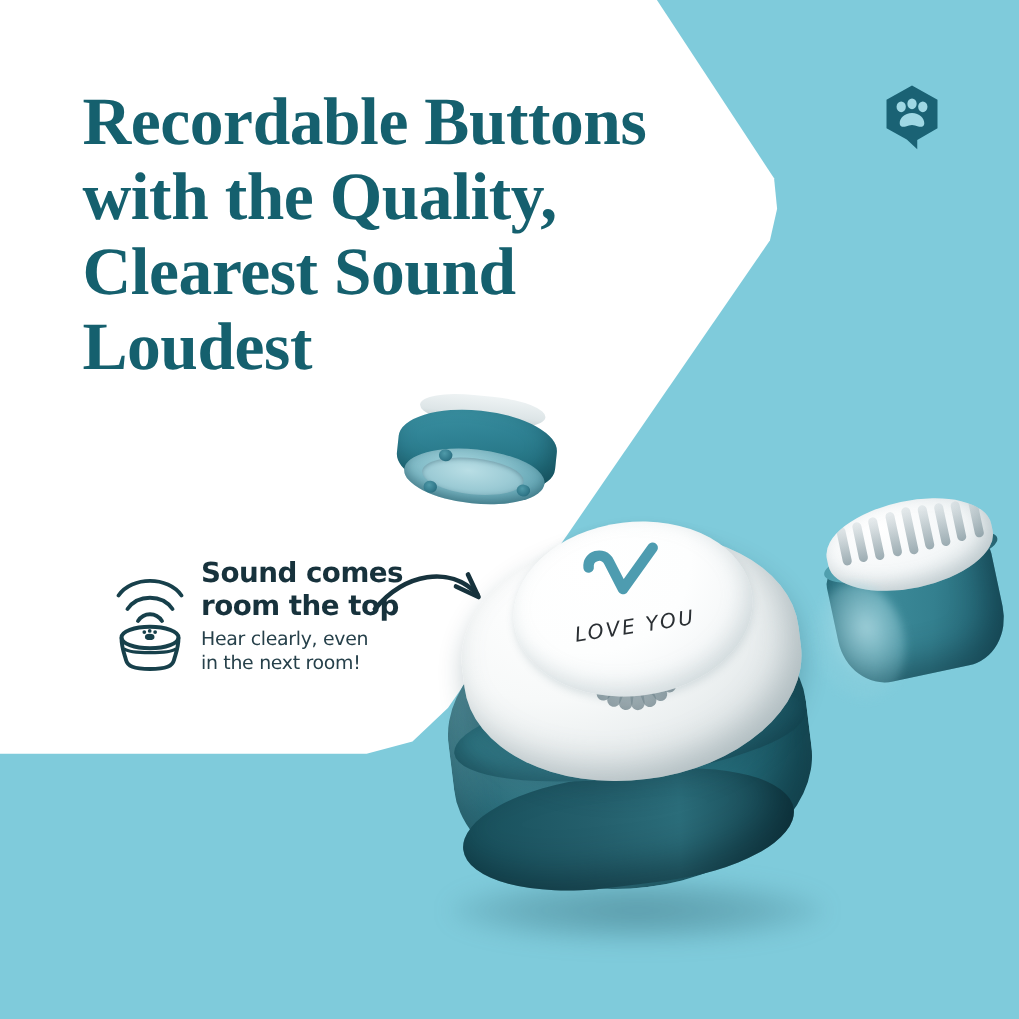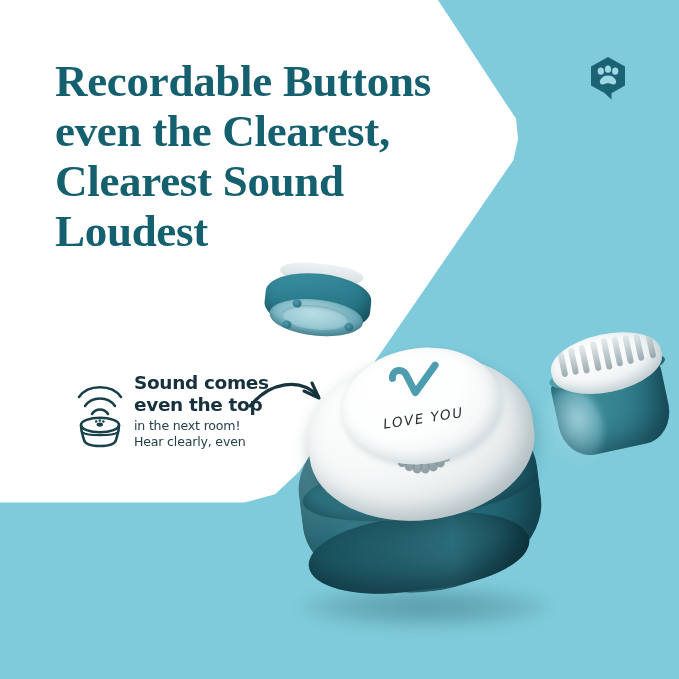--- a/index.html
+++ b/index.html
@@ -384,21 +384,21 @@
           <path d="M21 20.4c5.0 0 8.2 3.6 8.2 6.7 0 2.3-2.0 2.8-4.0 2.2
                    -1.6-0.5-2.8-1.0-4.2-1.0s-2.6 0.5-4.2 1.0c-2.0 0.6-4.0 0.1-4.0-2.2
                    0-3.1 3.2-6.7 8.2-6.7z"></path>
         </g>
       </g>
     </svg>
   </div>
 
   <div class="headline">
     <span class="hl-line">Recordable Buttons</span>
-    <span class="hl-line">even the Clearest,</span>
+    <span class="hl-line">with the Quality,</span>
     <span class="hl-line">Clearest Sound</span>
     <span class="hl-line">Loudest</span>
   </div>
 
   <div class="callout">
 
     <div class="callout-icon">
       <svg viewBox="0 0 66 76" width="66" height="76" aria-hidden="true">
         <g fill="none" stroke="#17404b" stroke-width="2.6" stroke-linecap="round">
           <path d="M9 23 C18 10, 42 10, 51 23"></path>
@@ -416,25 +416,25 @@
           <circle cx="29.8" cy="46.6" r="1.25"></circle>
           <circle cx="33.4" cy="47.4" r="1.25"></circle>
           <ellipse cx="29.8" cy="50.6" rx="3.2" ry="2.1"></ellipse>
         </g>
       </svg>
     </div>
 
     <div class="callout-text">
       <div class="callout-title">
         <span>Sound comes</span>
-        <span>even the top</span>
+        <span>room the top</span>
       </div>
       <div class="callout-sub">
+        <span>Hear clearly, even</span>
         <span>in the next room!</span>
-        <span>Hear clearly, even</span>
       </div>
     </div>
 
     <div class="callout-arrow">
       <svg viewBox="0 0 120 48" width="120" height="48" aria-hidden="true">
         <path d="M2 34 C22 10, 52 5, 70 24" fill="none" stroke="#17333d" stroke-width="3.1" stroke-linecap="round"></path>
         <path d="M56 19 L71 26 L64 11" fill="none" stroke="#17333d" stroke-width="3.1" stroke-linecap="round" stroke-linejoin="round"></path>
       </svg>
     </div>
   </div>

